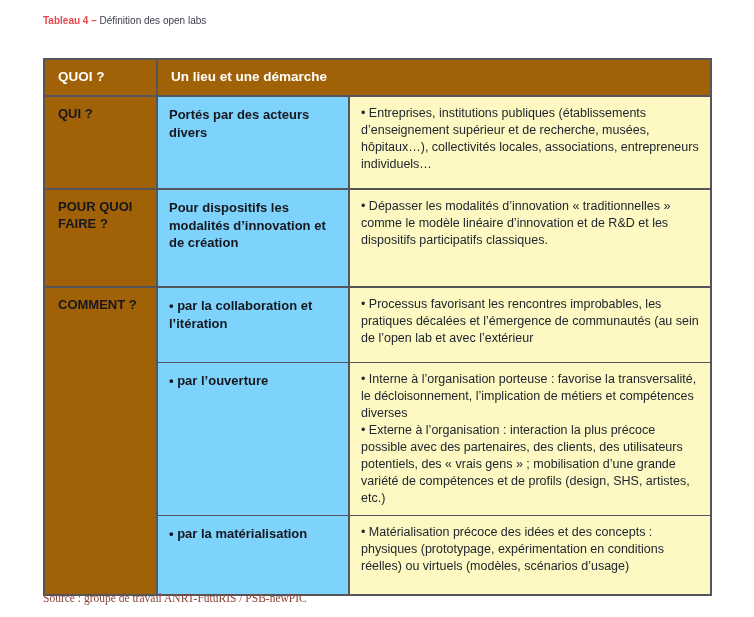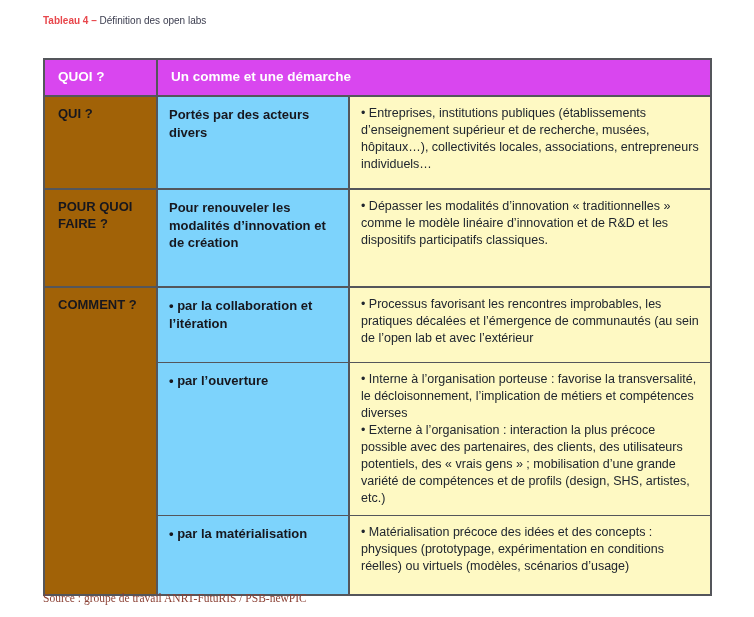--- a/index.html
+++ b/index.html
@@ -24,21 +24,21 @@
     width: 667px;
     border-collapse: collapse;
     table-layout: fixed;
   }
   .tbl th, .tbl td {
     border: 2px solid #54565b;
     vertical-align: top;
     text-align: left;
   }
   .tbl thead th {
-    background: #d946ef;
+    background: #a16207;
     color: #ffffff;
     font-size: 13.5px;
     font-weight: bold;
     padding: 9px 10px 8px 13px;
   }
   .tbl td.lbl {
     background: #a16207;
     color: #17171e;
     font-weight: bold;
     font-size: 13px;
@@ -81,32 +81,32 @@
 
 <table class="tbl">
   <colgroup>
     <col style="width:113px">
     <col style="width:192px">
     <col style="width:362px">
   </colgroup>
   <thead>
     <tr style="height:37px">
       <th>QUOI ?</th>
-      <th colspan="2">Un comme et une démarche</th>
+      <th colspan="2">Un lieu et une démarche</th>
     </tr>
   </thead>
   <tbody>
     <tr style="height:93px">
       <td class="lbl">QUI ?</td>
       <td class="mid">Portés par des acteurs divers</td>
       <td class="det">• Entreprises, institutions publiques (établissements d’enseignement supérieur et de recherche, musées, hôpitaux…), collectivités locales, associations, entrepreneurs individuels…</td>
     </tr>
     <tr style="height:98px">
       <td class="lbl">POUR QUOI FAIRE ?</td>
-      <td class="mid">Pour renouveler les modalités d’innovation et de création</td>
+      <td class="mid">Pour dispositifs les modalités d’innovation et de création</td>
       <td class="det">• Dépasser les modalités d’innovation « traditionnelles » comme le modèle linéaire d’innovation et de R&amp;D et les dispositifs participatifs classiques.</td>
     </tr>
     <tr class="sub1" style="height:75px">
       <td class="lbl" rowspan="3">COMMENT ?</td>
       <td class="mid">• par la collaboration et l’itération</td>
       <td class="det">• Processus favorisant les rencontres improbables, les pratiques décalées et l’émergence de communautés (au sein de l’open lab et avec l’extérieur</td>
     </tr>
     <tr class="sub2" style="height:153px">
       <td class="mid">• par l’ouverture</td>
       <td class="det">• Interne à l’organisation porteuse : favorise la transversalité, le décloisonnement, l’implication de métiers et compétences diverses

